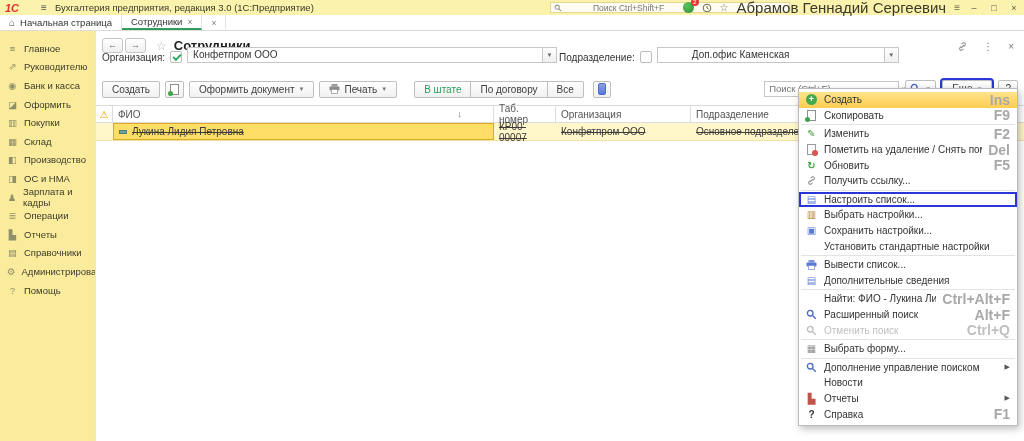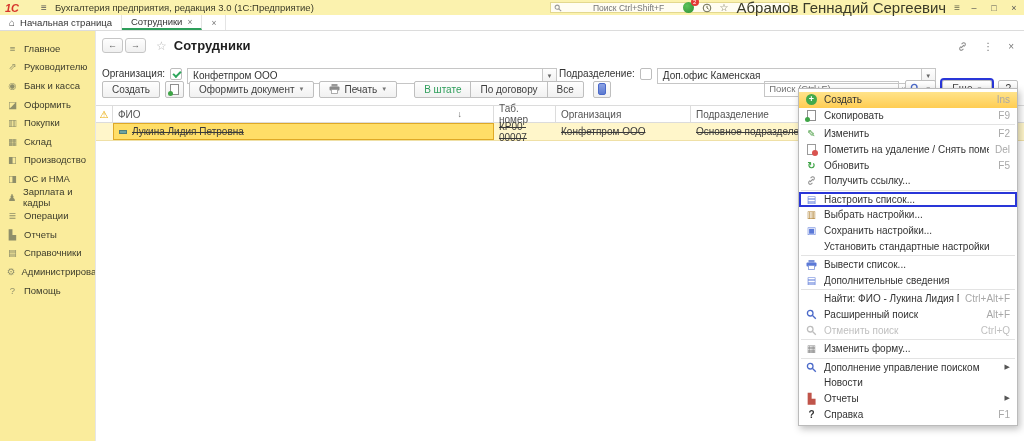--- a/index.html
+++ b/index.html
@@ -52,34 +52,34 @@
   .nav-btn { width:21px; height:15px; border:1px solid #C6C6C6; border-radius:3px;
              background:linear-gradient(#FEFEFE,#F0F0F0); color:#666; font-size:9px;
              text-align:center; line-height:13px; }
   .nav-btn + .nav-btn { margin-left:2px; }
   .fav-star { color:#B8B8B8; font-size:12px; margin:0 7px 0 10px; }
   .page-title { font-size:13px; font-weight:bold; color:#1F1F1F; }
   .form-icons { position:absolute; top:10px; right:10px; display:flex; gap:15px; align-items:center; }
   .fi { color:#777; font-size:10px; }
 
   
-  .filterrow { position:absolute; top:37px; left:6px; display:flex; align-items:flex-start;
+  .filterrow { position:absolute; top:16px; left:6px; display:flex; align-items:flex-end;
                font-size:10px; color:#333; }
   .chk { width:12px; height:12px; border:1px solid #BDBDBD; border-radius:2px; background:#fff;
          position:relative; margin:0 5px; flex-shrink:0; }
   .chk.checked::after { content:""; position:absolute; left:2px; top:2px; width:6px; height:3px;
          border-left:2px solid #2FA75D; border-bottom:2px solid #2FA75D; transform:rotate(-45deg); }
   .combo { height:16px; border:1px solid #C6C6C6; background:#fff; display:flex;
            align-items:stretch; }
   .combo .cval { padding:0 5px; line-height:14px; flex:1; white-space:nowrap; overflow:hidden; }
   .combo .carrow { width:14px; border-left:1px solid #C6C6C6; color:#666; font-size:6px;
            display:flex; align-items:center; justify-content:center;
            background:linear-gradient(#FEFEFE,#F0F0F0); }
   .combo.org { width:370px; }
-  .combo.dept { width:279px; }
+  .combo.dept { width:242px;padding-left:29px; }
 
   
   .toolrow { position:absolute; top:49px; left:6px; right:0; height:18px; display:flex;
              align-items:center; gap:5px; }
   .btn { height:17px; border:1px solid #BFBFBF; border-radius:2px; padding:0 9px;
          background:linear-gradient(#FEFEFE,#F1F1F1); color:#3E3E3E; font-size:10px;
          display:flex; align-items:center; gap:4px; white-space:nowrap; }
   .btn .darr { font-size:6px; color:#777; }
   .btn.iconbtn { padding:0 4px; }
   .seg { display:flex; margin-left:12px; }
@@ -125,21 +125,21 @@
 
   
   .cmenu { position:absolute; left:798px; top:88px; width:220px; background:#fff;
            border:1px solid #BBBBBB; box-shadow:2px 3px 7px rgba(0,0,0,.25); padding:3px 0;
            z-index:20; }
   .mi { height:15.6px; display:flex; align-items:center; gap:6px; padding:0 7px 0 6px;
         font-size:10px; color:#333; }
   .mi-ic { width:13px; flex-shrink:0; text-align:center; font-size:10px; line-height:13px;
         display:flex; align-items:center; justify-content:center; }
   .mi-label { flex:1; white-space:nowrap; overflow:hidden; }
-  .mi-sc { color:#A8A8A8; font-size:10px; }
+  .mi-sc { color:#A8A8A8; font-size:14px;font-weight:bold; }
   .mi-arrow { color:#555; font-size:7px; }
   .mi.hl { background:linear-gradient(#FFE38A,#FFCD52); }
   .mi.outlined { outline:2px solid #2936D8; outline-offset:-2px; }
   .mi.disabled, .mi.disabled .mi-sc { color:#BFBFBF; }
   .sep { height:1px; background:#E3E3E3; margin:1px 2px; }
   .ic-plus { width:11px; height:11px; border-radius:50%; background:#42A94C; color:#fff;
         font-size:9px; font-weight:bold; line-height:11px; text-align:center; }
   .ic-pencil { color:#4C9E45; }
   .ic-del { position:relative; width:9px; height:11px; border:1px solid #9A9A9A; background:#fff; }
   .ic-del::after { content:""; position:absolute; right:-3px; bottom:-2px; width:6px; height:6px;
@@ -488,21 +488,21 @@
             <circle cx="4.2" cy="4.2" r="2.8" fill="none" stroke="#bdbdbd" stroke-width="1.3"></circle>
             <line x1="6.5" y1="6.5" x2="9.8" y2="9.8" stroke="#bdbdbd" stroke-width="1.3"></line>
           </svg>
         </span>
         <span class="mi-label">Отменить поиск</span>
         <span class="mi-sc">Ctrl+Q</span>
       </div>
     <div class="sep"></div>
     <div class="mi">
         <span class="mi-ic ic-gray">▦</span>
-        <span class="mi-label">Изменить форму...</span>
+        <span class="mi-label">Выбрать форму...</span>
         <span class="mi-sc"></span>
       </div>
     <div class="sep"></div>
     <div class="mi">
         <span class="mi-ic">
           <svg width="11" height="11" viewBox="0 0 11 11">
             <circle cx="4.2" cy="4.2" r="2.8" fill="none" stroke="#4A69C9" stroke-width="1.3"></circle>
             <line x1="6.5" y1="6.5" x2="9.8" y2="9.8" stroke="#4A69C9" stroke-width="1.3"></line>
           </svg>
         </span>

